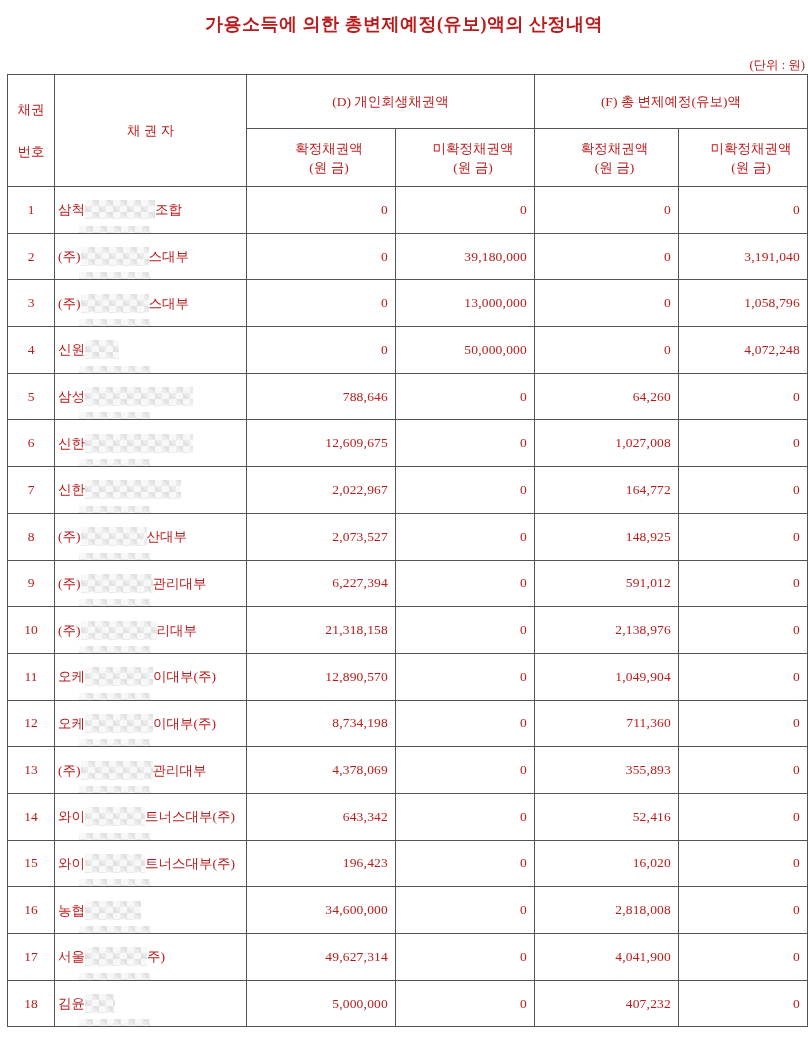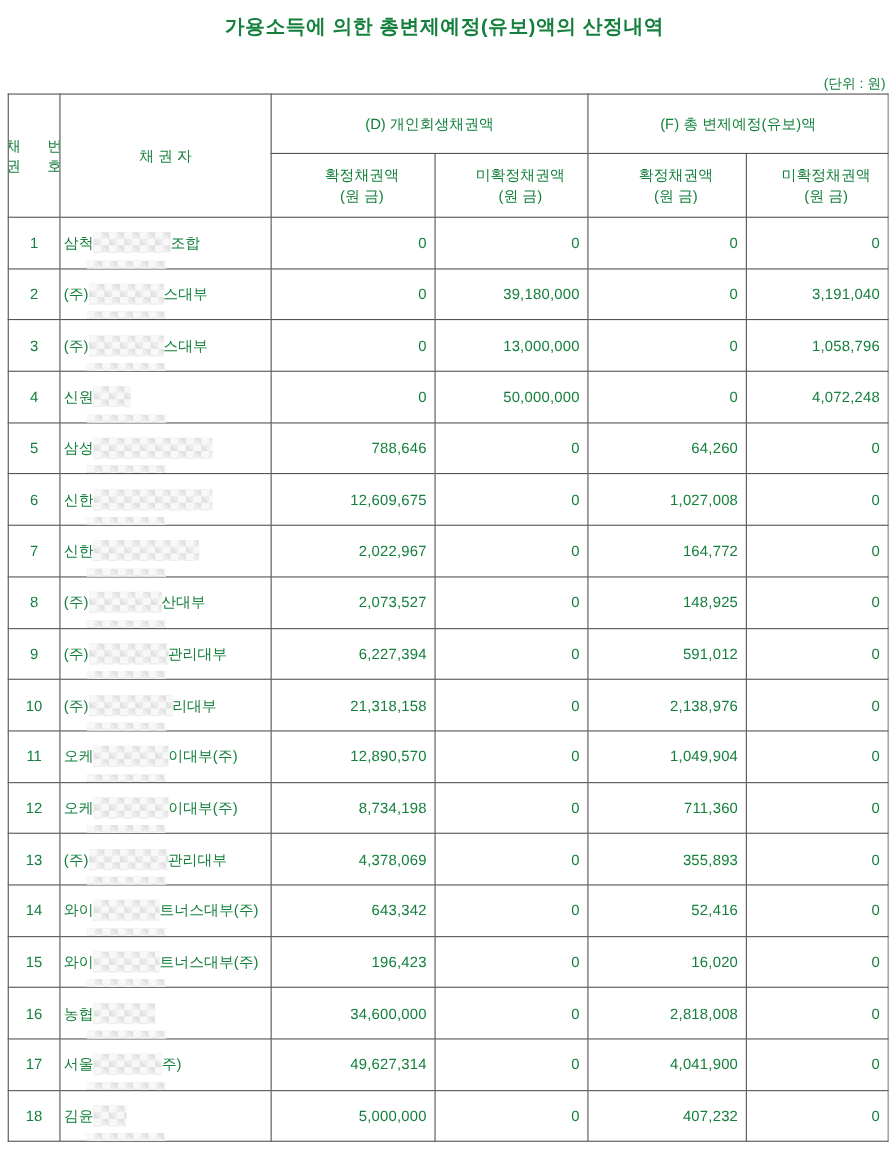--- a/index.html
+++ b/index.html
@@ -1,34 +1,34 @@
 <!DOCTYPE html>
 <html><head>
 <meta charset="utf-8">
 <style>
   html,body{margin:0;padding:0;background:#ffffff;}
   .page{
     position:relative;
     width:808px;height:1050px;
     background:#ffffff;
-    font-family:Liberation Sans, sans-serif;
-    color:#15803d;
+    font-family:Liberation Serif, serif;
+    color:#b91c1c;
     overflow:hidden;
   }
   .title{
     margin:13px 0 0 0;
     text-align:center;
     font-size:18px;
     font-weight:bold;
     letter-spacing:0.5px;
     line-height:23px;
   }
   .doc{margin-left:7px;width:800px;}
   .unit{
-    margin-top:33px;
+    margin-top:22px;
     text-align:right;
     font-size:12.5px;
     line-height:14px;
     padding-right:2px;
   }
   table{
     margin-top:2px;
     border-collapse:collapse;
     table-layout:fixed;
     width:800px;
@@ -37,21 +37,21 @@
   th,td{
     border:1px solid #545454;
     font-weight:normal;
     font-size:13.5px;
     overflow:hidden;
   }
   thead th{text-align:center;vertical-align:middle;}
   .hrow1{height:54px;}
   .hrow2{height:58px;}
   .th-no .no-wrap{
-    display:flex;flex-direction:row;align-items:center;justify-content:center;
+    display:flex;flex-direction:column;align-items:center;justify-content:center;
     gap:24px;height:100%;
   }
   .th-sub div{line-height:19px;padding-left:16px;}
   .data-row{height:46.7px;}
   .c-no{text-align:center;vertical-align:middle;}
   .c-creditor{
     position:relative;
     vertical-align:middle;
     padding:0 2px 0 3px;
     white-space:nowrap;

